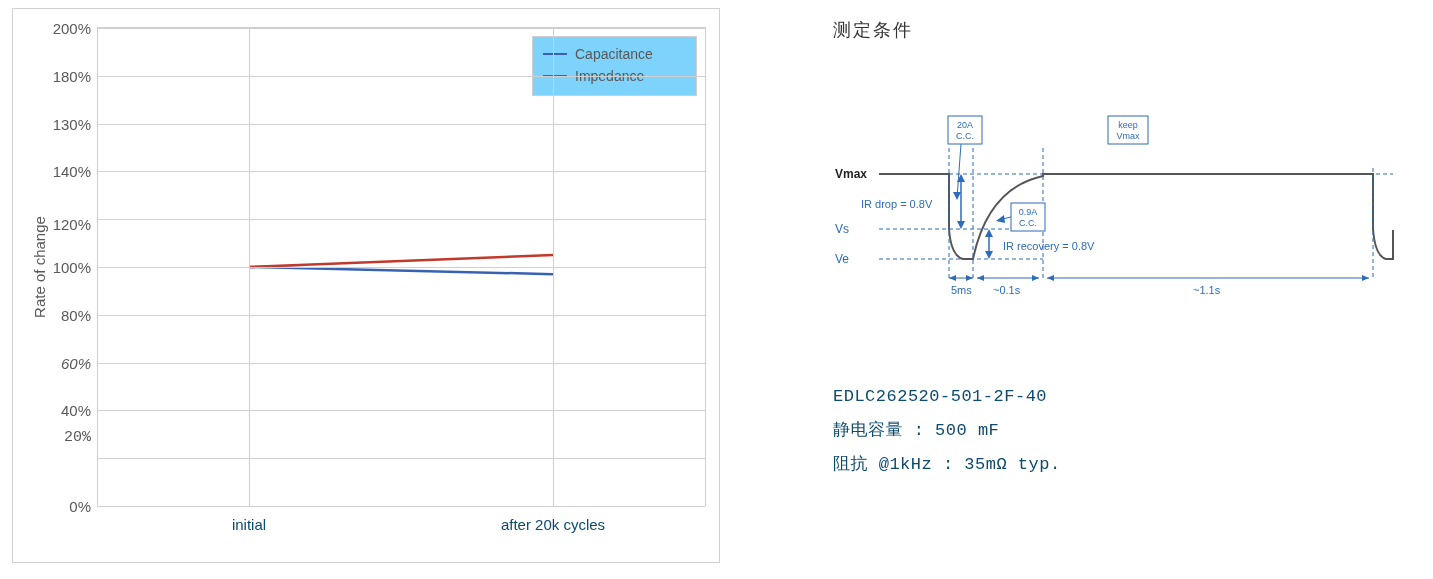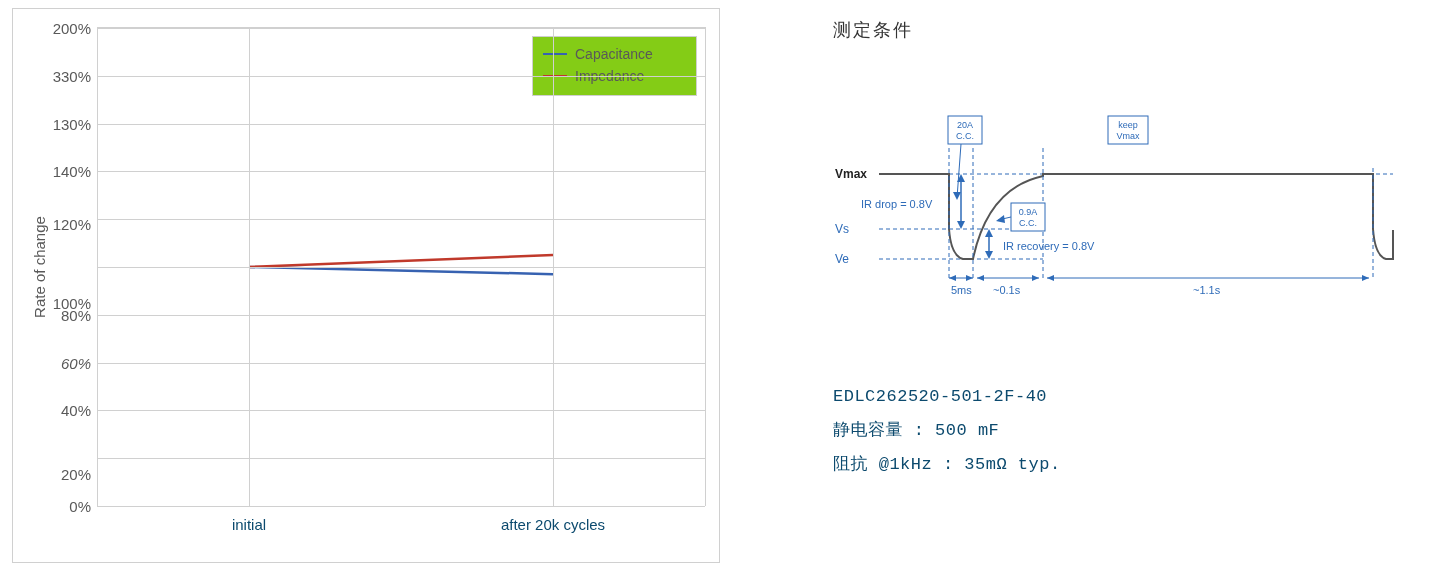--- a/index.html
+++ b/index.html
@@ -86,21 +86,21 @@
     top: 0;
     width: 100%;
     height: 100%;
     overflow: visible;
   }
   .legend {
     position: absolute;
     right: 8px;
     top: 8px;
     border: 1px solid #cfcfcf;
-    background: #84cc16;
+    background: #7dd3fc;
     padding: 6px 10px 8px 10px;
     width: 165px;
     box-sizing: border-box;
   }
   .legend-row {
     display: flex;
     align-items: center;
     gap: 8px;
     height: 22px;
   }
@@ -166,37 +166,37 @@
             <span class="legend-label">Capacitance</span>
           </div>
           <div class="legend-row">
             <span class="legend-swatch" style="border-top-color: rgb(192, 57, 43);"></span>
             <span class="legend-label">Impedance</span>
           </div>
         </div>
     <div class="grid-h" style="top: 478px;"></div>
         <div class="y-tick" style="top: 478px;">0%</div>
         <div class="grid-h" style="top: 430.2px;"></div>
-        <div class="y-tick" style="top: 446px;">20%</div>
+        <div class="y-tick" style="top: 409px; font-family: Liberation Mono, monospace;">20%</div>
         <div class="grid-h" style="top: 382.4px;"></div>
         <div class="y-tick" style="top: 382.4px;">40%</div>
         <div class="grid-h" style="top: 334.6px;"></div>
         <div class="y-tick" style="top: 334.6px; font-style: italic;">60%</div>
         <div class="grid-h" style="top: 286.8px;"></div>
         <div class="y-tick" style="top: 286.8px;">80%</div>
         <div class="grid-h" style="top: 239px;"></div>
-        <div class="y-tick" style="top: 239px; margin-top: 36px;">100%</div>
+        <div class="y-tick" style="top: 239px;">100%</div>
         <div class="grid-h" style="top: 191.2px;"></div>
         <div class="y-tick" style="top: 196px;">120%</div>
         <div class="grid-h" style="top: 143.4px;"></div>
         <div class="y-tick" style="top: 143.4px;">140%</div>
         <div class="grid-h" style="top: 95.6px;"></div>
         <div class="y-tick" style="top: 95.6px;">130%</div>
         <div class="grid-h" style="top: 47.8px;"></div>
-        <div class="y-tick" style="top: 47.8px;">330%</div>
+        <div class="y-tick" style="top: 47.8px;">180%</div>
         <div class="grid-h" style="top: 0px;"></div>
         <div class="y-tick" style="top: 0px; text-align: right;">200%</div>
         <div class="grid-v" style="left: 152px;"></div>
         <div class="x-tick" style="left: 152px;">initial</div>
         <div class="grid-v" style="left: 456px;"></div>
         <div class="x-tick" style="left: 456px;">after 20k cycles</div>
         <div class="grid-v" style="left: 0px;"></div>
       </div>
   </div>
 

